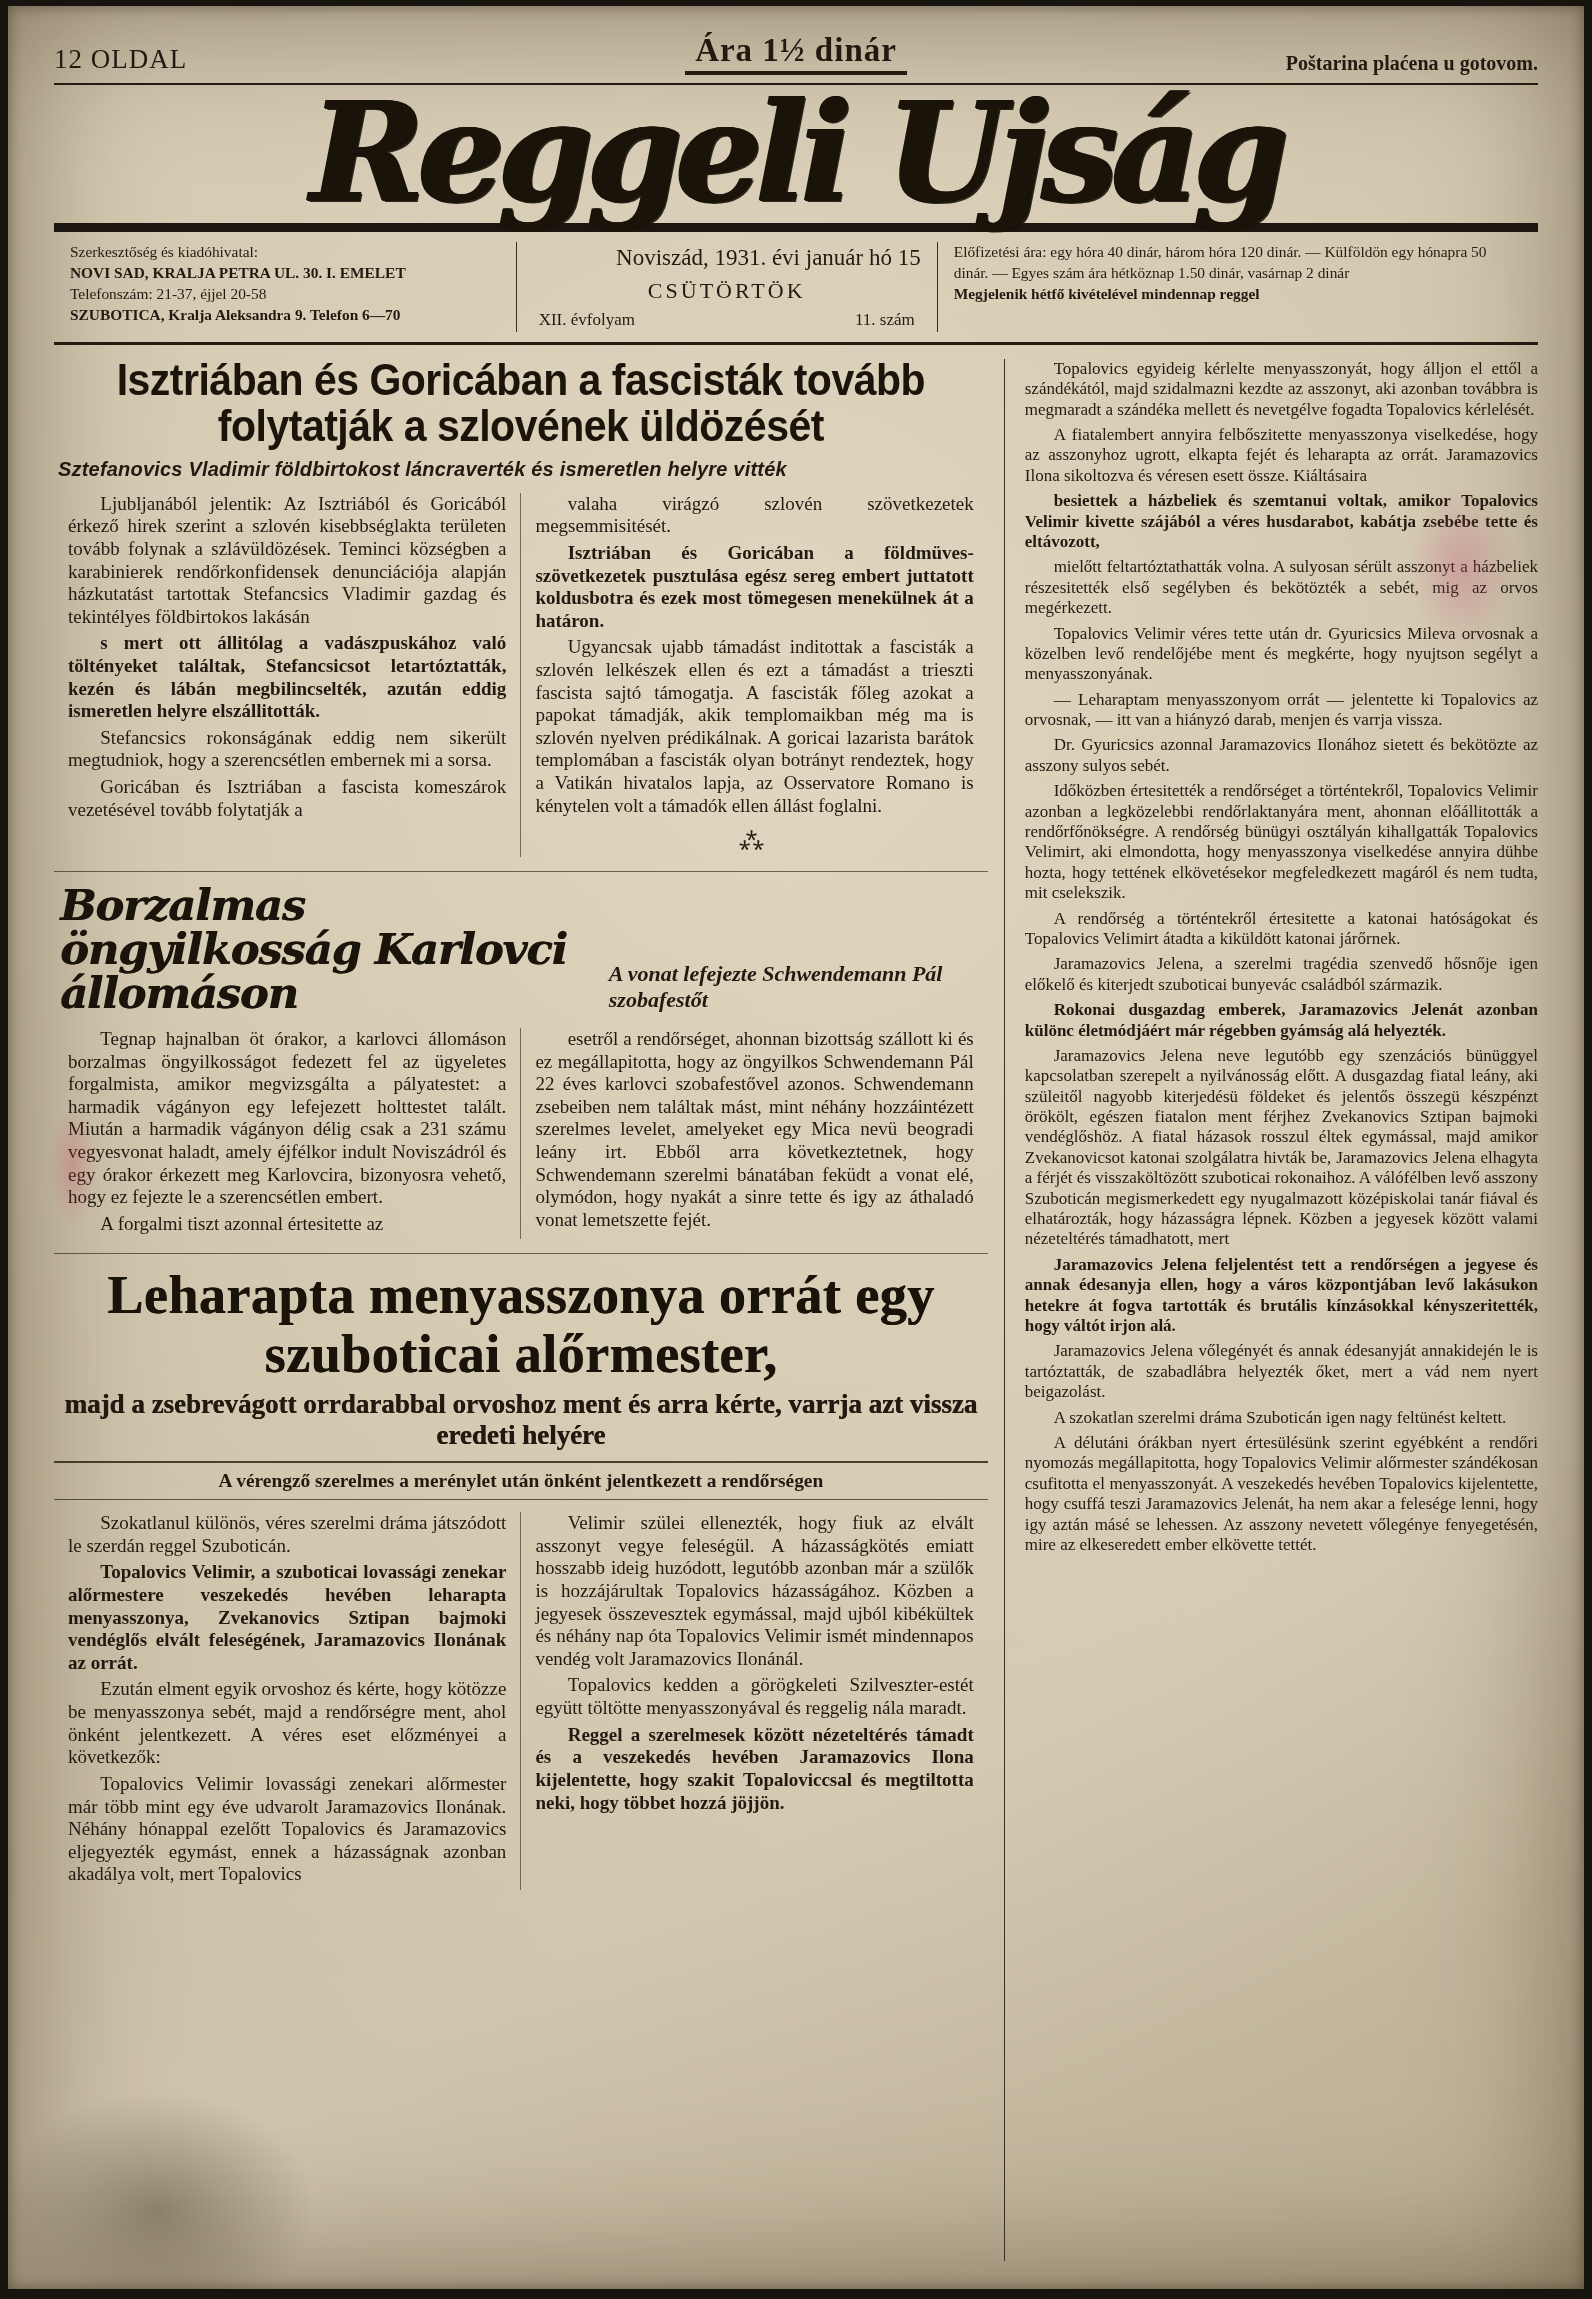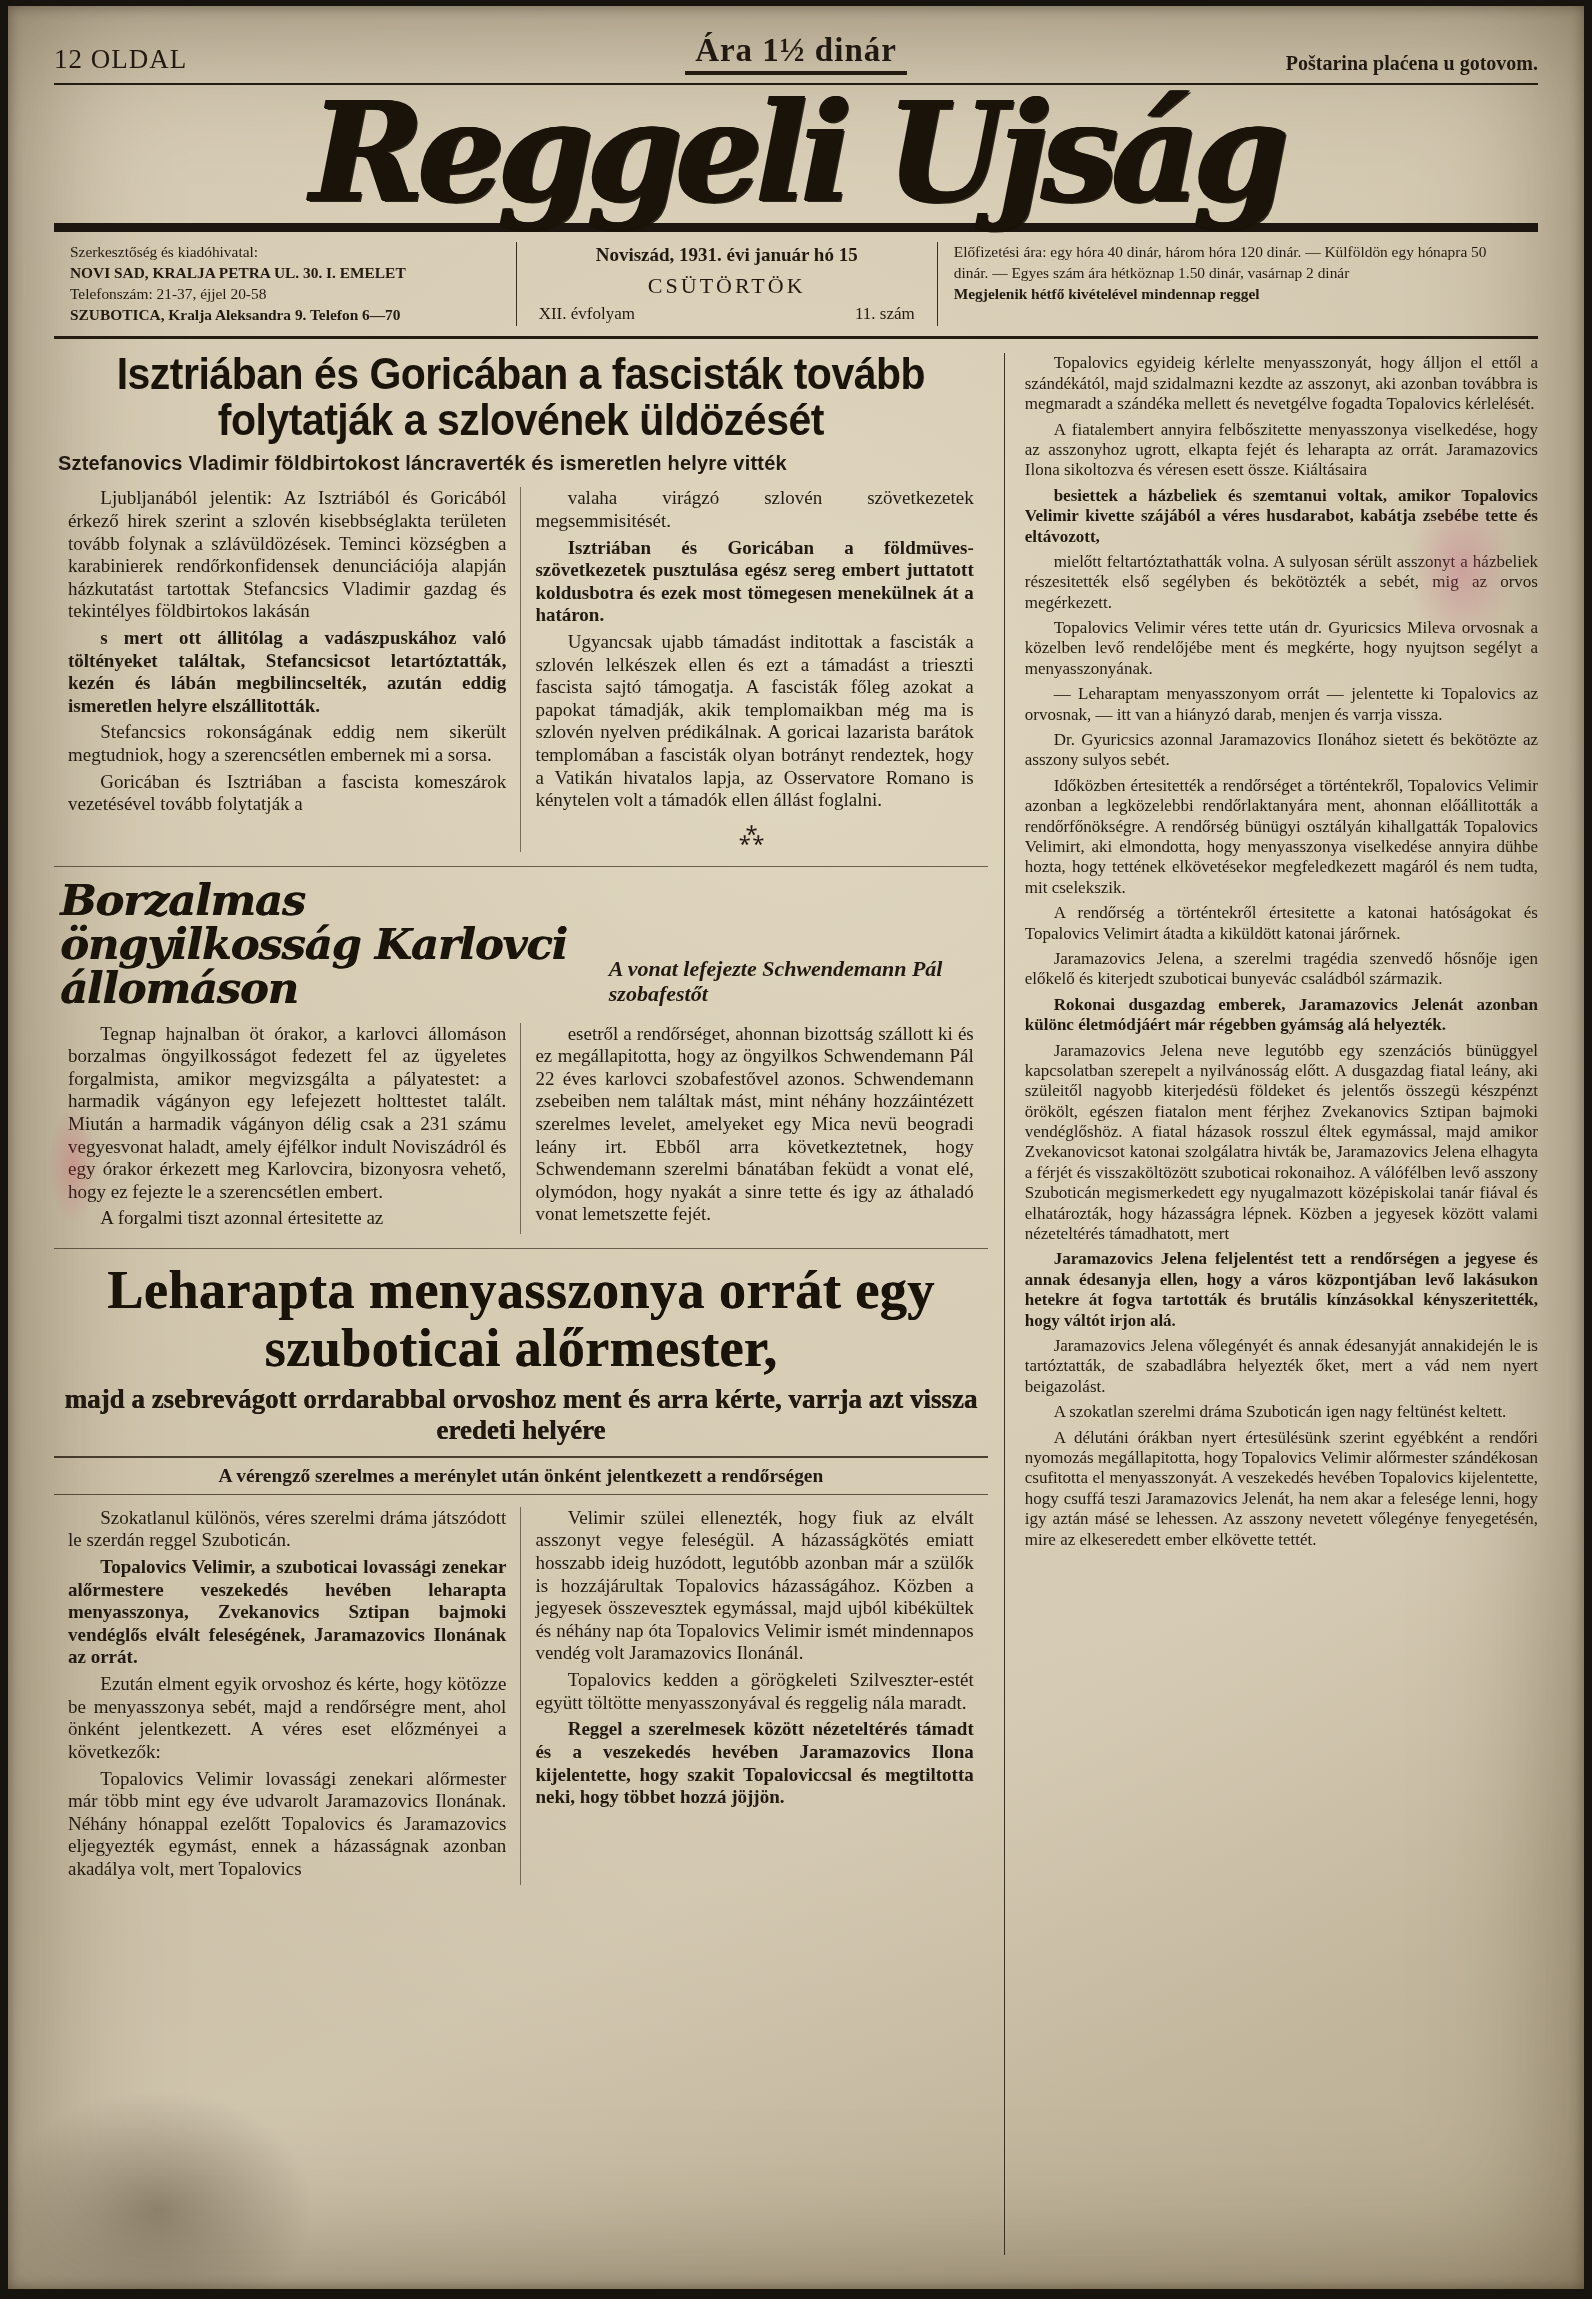--- a/index.html
+++ b/index.html
@@ -48,38 +48,38 @@
   }
   .thickrule{height:9px;background:#1d1610;margin:2px 0 0;}
 
   
   .infobar{display:flex;border-bottom:3px solid #241c11;padding:10px 0 10px;}
   .infobar .ib-cell{padding:0 16px;font-size:15.4px;line-height:1.35;}
   .ib-office{width:31%;}
   .ib-issue{width:28%;border-left:1px solid #3a3022;border-right:1px solid #3a3022;text-align:center;}
   .ib-sub{width:41%;}
   .ib-office .addr{font-weight:bold;}
-  .ib-issue .date{font-size:19px;font-weight:bold;}
+  .ib-issue .date{font-size:23px;font-weight:normal;text-align:right;}
   .ib-issue .day{font-size:22px;font-weight:normal;letter-spacing:3px;margin:3px 0;}
   .ib-issue .volrow{display:flex;justify-content:space-between;font-size:17px;padding:0 6px;}
   .ib-sub .b{font-weight:bold;}
 
   
   .content{display:flex;margin-top:14px;height:1902px;overflow:hidden;}
   .left-region{width:64%;padding-right:16px;box-sizing:border-box;}
   .right-region{width:36%;border-left:1px solid #3a3022;padding-left:20px;box-sizing:border-box;}
 
   .headline1{
     font-family:"Liberation Sans", sans-serif;font-weight:bold;
     font-size:41px;line-height:1.06;text-align:center;color:#1a140b;
     letter-spacing:-0.5px;margin:2px 10px 10px;transform:scaleY(1.06);
   }
   .subhead1{
     font-family:"Liberation Sans", sans-serif;font-weight:bold;
-    font-size:20px;margin:10px 4px 12px;letter-spacing:0.2px;
+    font-size:20px;margin:10px 4px 12px;letter-spacing:0.2px;font-style:italic;
   }
   .cols{display:flex;}
   .col{flex:1;padding:0 14px;box-sizing:border-box;}
   .col + .col{border-left:1px solid #40352444;border-left-color:rgba(48,38,22,.6);}
   p.para{margin:0 0 4px;text-indent:1.7em;font-size:19px;line-height:1.19;text-align:justify;}
   p.para.b{font-weight:bold;}
   p.para.c{text-indent:0;text-align:center;font-size:22px;letter-spacing:6px;margin-top:10px;}
   .divider{border:0;border-top:1px solid rgba(44,34,18,.65);margin:14px 0 12px;}
 
   .a2head{display:flex;align-items:flex-end;gap:8px;margin:4px 6px 12px;}

